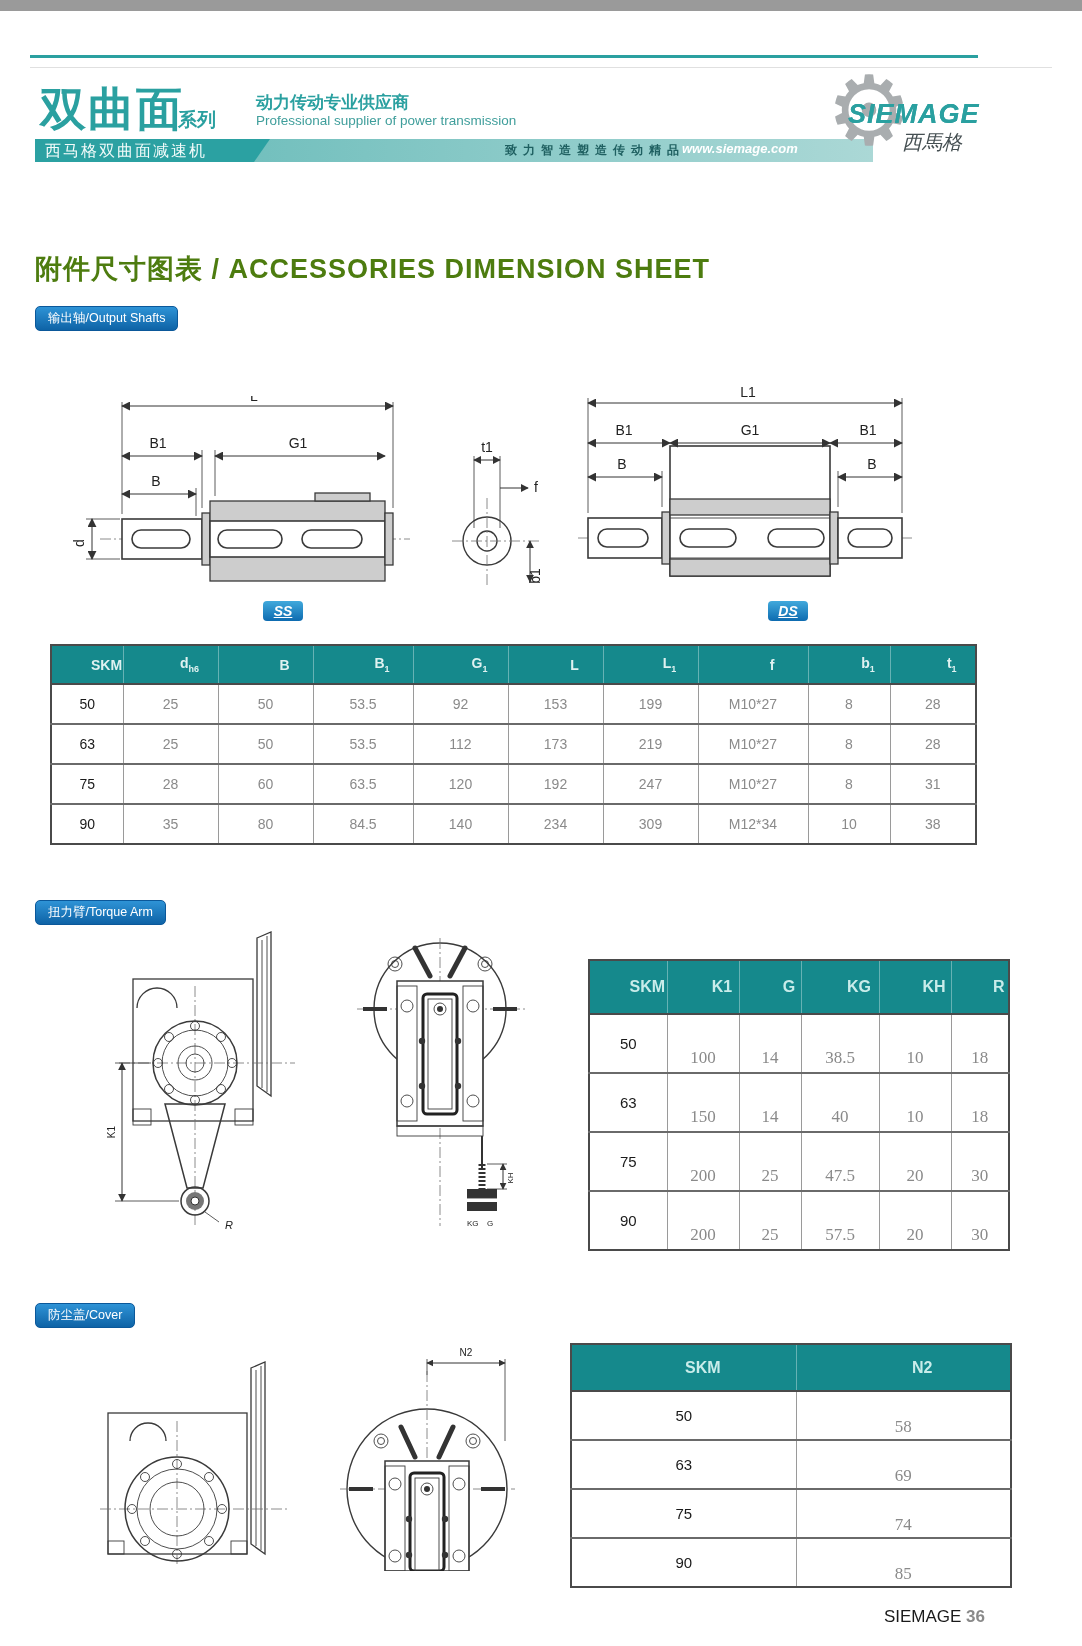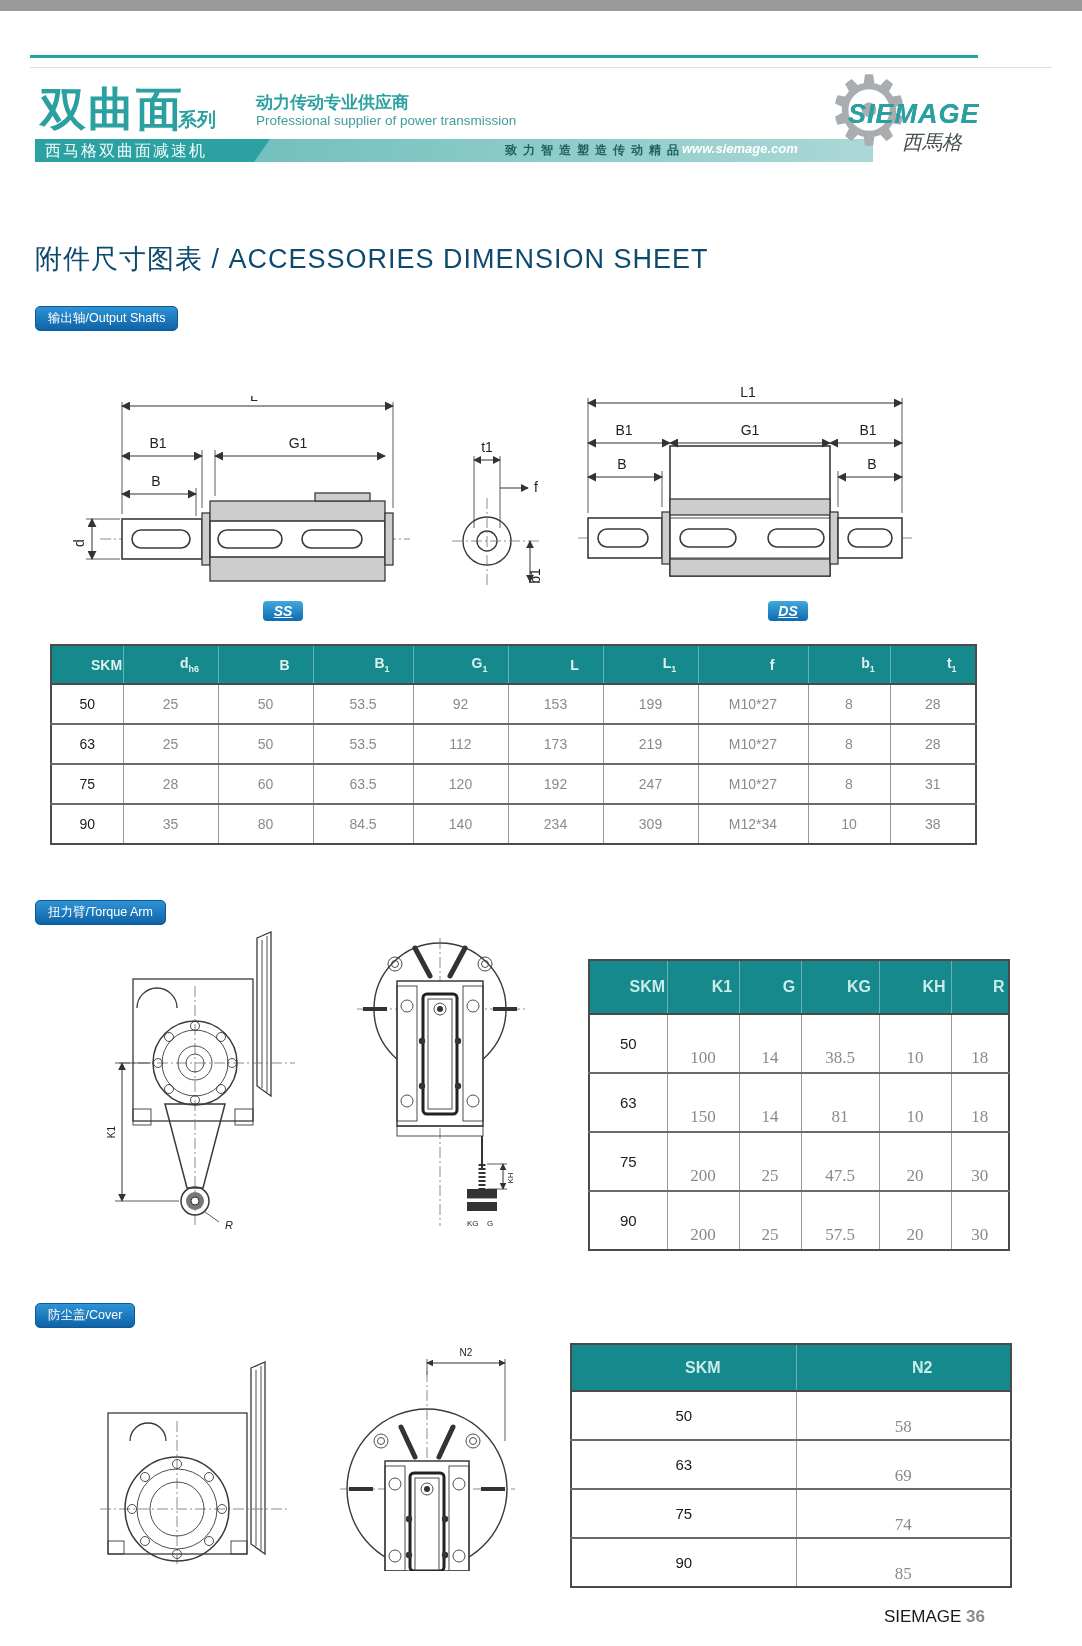--- a/index.html
+++ b/index.html
@@ -19,21 +19,21 @@
       clip-path:polygon(0 0,100% 0,calc(100% - 16px) 100%,0 100%);
       color:#f2fbfa;font-family:"Liberation Serif",serif;font-size:16px;line-height:23px;
       padding-left:10px;box-sizing:border-box;letter-spacing:2px;}
   .banner-slogan{left:505px;top:131px;font-size:12px;font-weight:700;color:#1f6061;letter-spacing:6px;}
   .banner-url{left:682px;top:130px;font-size:13px;font-weight:700;font-style:italic;color:#ffffff;}
   .logo-gear{left:826px;top:52px;font-size:96px;color:#a9adaf;line-height:1;font-family:"DejaVu Sans",sans-serif;}
   .logo-text{left:848px;top:88px;font-size:27px;font-weight:800;font-style:italic;color:#2aa0a0;letter-spacing:1px;
              text-shadow:0 0 0 #2aa0a0;}
   .logo-sub{left:902px;top:118px;font-size:20px;font-style:italic;color:#454f52;font-family:"Liberation Serif",serif;}
 
-  .page-title{left:35px;top:230px;font-size:27px;font-weight:400;color:#0c4a6e;letter-spacing:1px;}
+  .page-title{left:35px;top:240px;font-size:27px;font-weight:700;color:#4d7c0f;letter-spacing:1px;}
 
   .sec-badge{background:linear-gradient(#2e93d6,#0e63a6);border:1px solid #0b589a;border-radius:5px;
       color:#fff;font-size:12.5px;padding:3px 12px;white-space:nowrap;}
   .badge1{left:35px;top:295px;}
   .badge2{left:35px;top:889px;}
   .badge3{left:35px;top:1292px;}
   .mini-badge{background:linear-gradient(#41a9dc,#0d6bb0);border-radius:4px;color:#fff;
       font-size:14px;font-weight:700;font-style:italic;width:40px;height:20px;line-height:20px;text-align:center;text-decoration:underline;}
   .ss-badge{left:263px;top:590px;}
   .ds-badge{left:768px;top:590px;}
@@ -394,21 +394,21 @@
             <td>100</td>
             <td>14</td>
             <td>38.5</td>
             <td>10</td>
             <td>18</td>
           </tr>
           <tr>
             <td>63</td>
             <td>150</td>
             <td>14</td>
-            <td>81</td>
+            <td>40</td>
             <td>10</td>
             <td>18</td>
           </tr>
           <tr>
             <td>75</td>
             <td>200</td>
             <td>25</td>
             <td>47.5</td>
             <td>20</td>
             <td>30</td>

